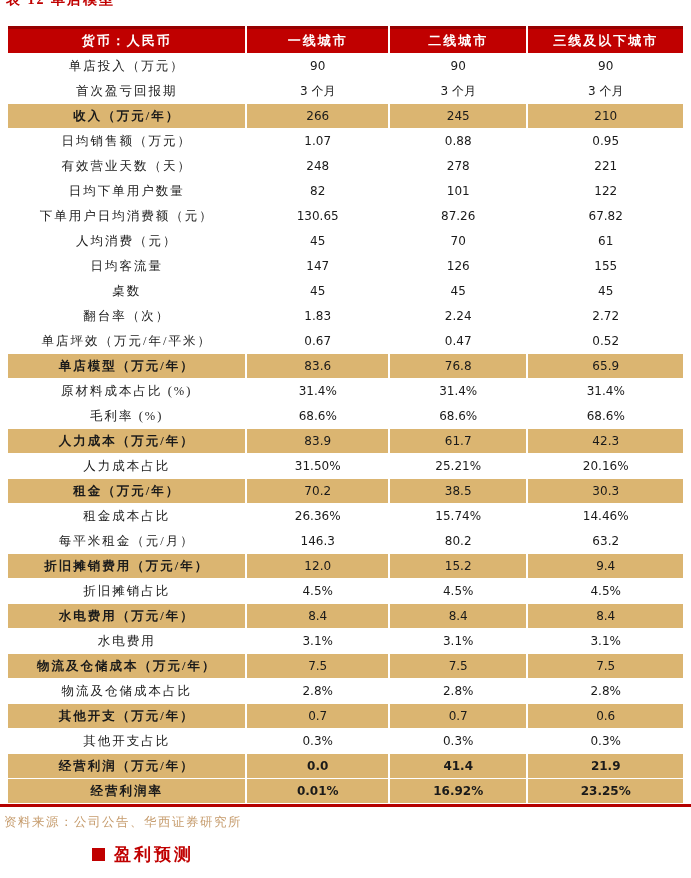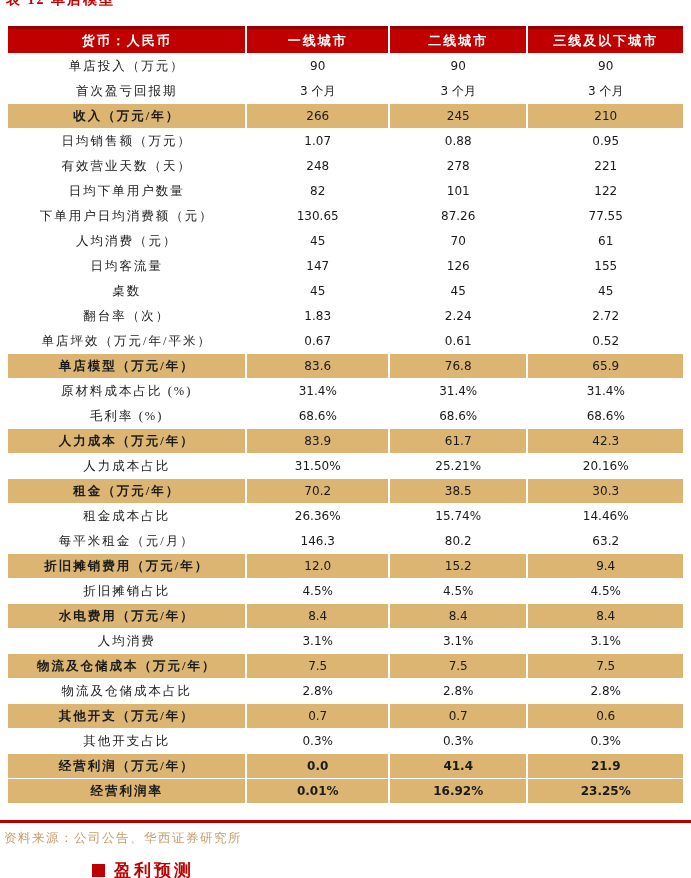--- a/index.html
+++ b/index.html
@@ -15,21 +15,21 @@
   
   .caption {
     margin: -9px 0 0 6px;
     color: #C00000;
     font-weight: bold;
     font-size: 14px;
     letter-spacing: 2px;
     white-space: nowrap;
   }
   table.model {
-    margin: 16px 6px 16px 6px;
+    margin: 16px 6px 0 6px;
     width: 679px;
     border-collapse: separate;
     border-spacing: 2px 1px;
     table-layout: fixed;
   }
   col.c1 { width: 35.5%; }
   col.c2 { width: 21%; }
   col.c3 { width: 20.4%; }
   col.c4 { width: 23.1%; }
   th {
@@ -143,21 +143,21 @@
       <tr class="normal">
         <td class="label">日均下单用户数量</td>
         <td class="value">82</td>
         <td class="value">101</td>
         <td class="value">122</td>
       </tr>
       <tr class="normal">
         <td class="label">下单用户日均消费额（元）</td>
         <td class="value">130.65</td>
         <td class="value">87.26</td>
-        <td class="value">77.55</td>
+        <td class="value">67.82</td>
       </tr>
       <tr class="normal">
         <td class="label">人均消费（元）</td>
         <td class="value">45</td>
         <td class="value">70</td>
         <td class="value">61</td>
       </tr>
       <tr class="normal">
         <td class="label">日均客流量</td>
         <td class="value">147</td>
@@ -172,21 +172,21 @@
       </tr>
       <tr class="normal">
         <td class="label">翻台率（次）</td>
         <td class="value">1.83</td>
         <td class="value">2.24</td>
         <td class="value">2.72</td>
       </tr>
       <tr class="normal">
         <td class="label">单店坪效（万元/年/平米）</td>
         <td class="value">0.67</td>
-        <td class="value">0.61</td>
+        <td class="value">0.47</td>
         <td class="value">0.52</td>
       </tr>
       <tr class="section">
         <td class="label">单店模型（万元/年）</td>
         <td class="value">83.6</td>
         <td class="value">76.8</td>
         <td class="value">65.9</td>
       </tr>
       <tr class="normal">
         <td class="label">原材料成本占比 (%)</td>
@@ -242,21 +242,21 @@
         <td class="value">4.5%</td>
         <td class="value">4.5%</td>
       </tr>
       <tr class="section">
         <td class="label">水电费用（万元/年）</td>
         <td class="value">8.4</td>
         <td class="value">8.4</td>
         <td class="value">8.4</td>
       </tr>
       <tr class="normal">
-        <td class="label">人均消费</td>
+        <td class="label">水电费用</td>
         <td class="value">3.1%</td>
         <td class="value">3.1%</td>
         <td class="value">3.1%</td>
       </tr>
       <tr class="section">
         <td class="label">物流及仓储成本（万元/年）</td>
         <td class="value">7.5</td>
         <td class="value">7.5</td>
         <td class="value">7.5</td>
       </tr>

